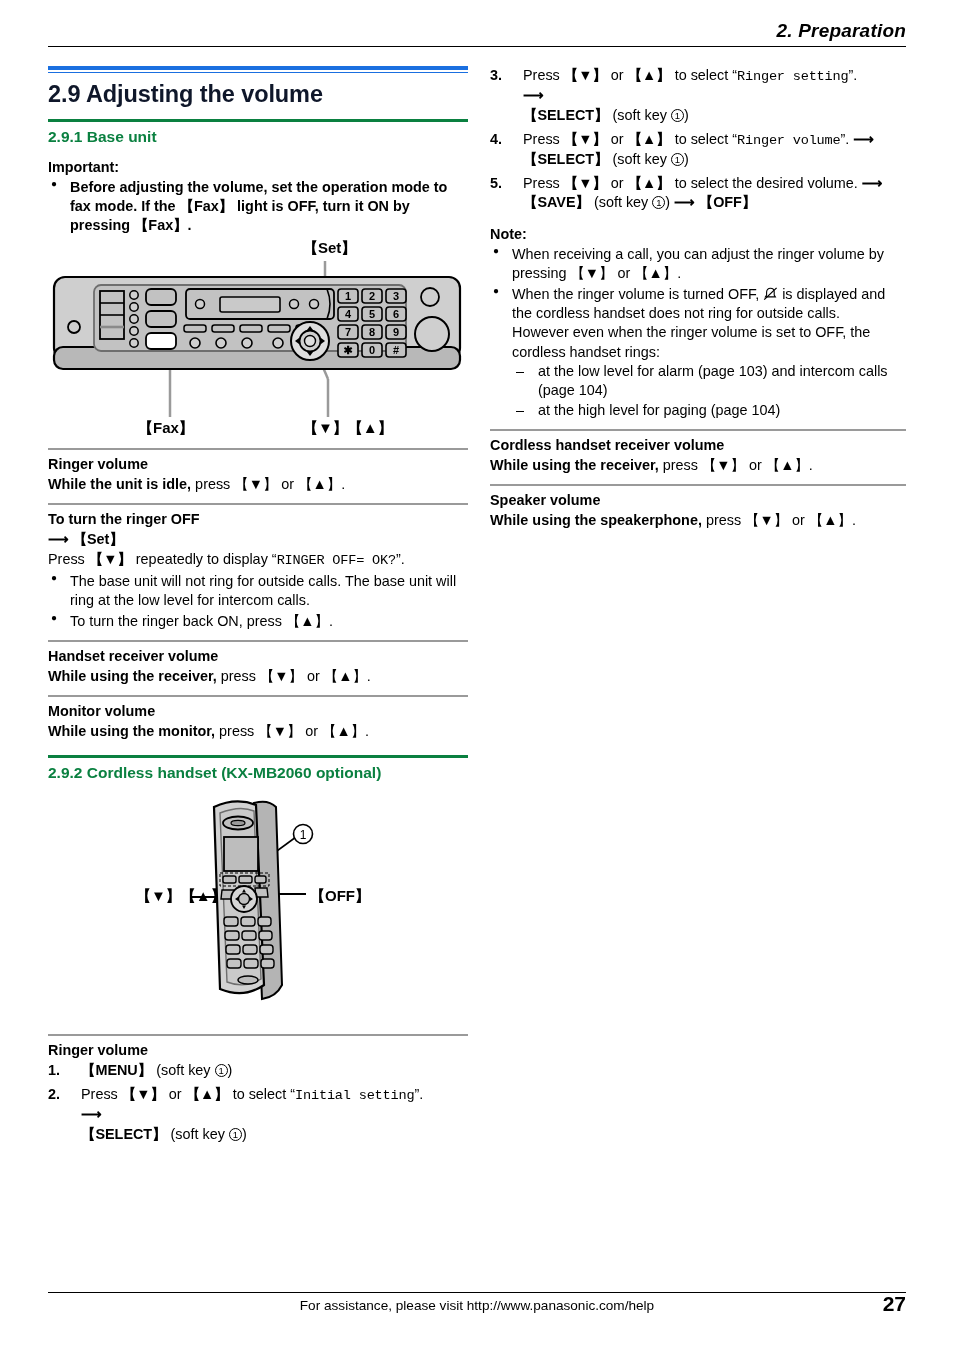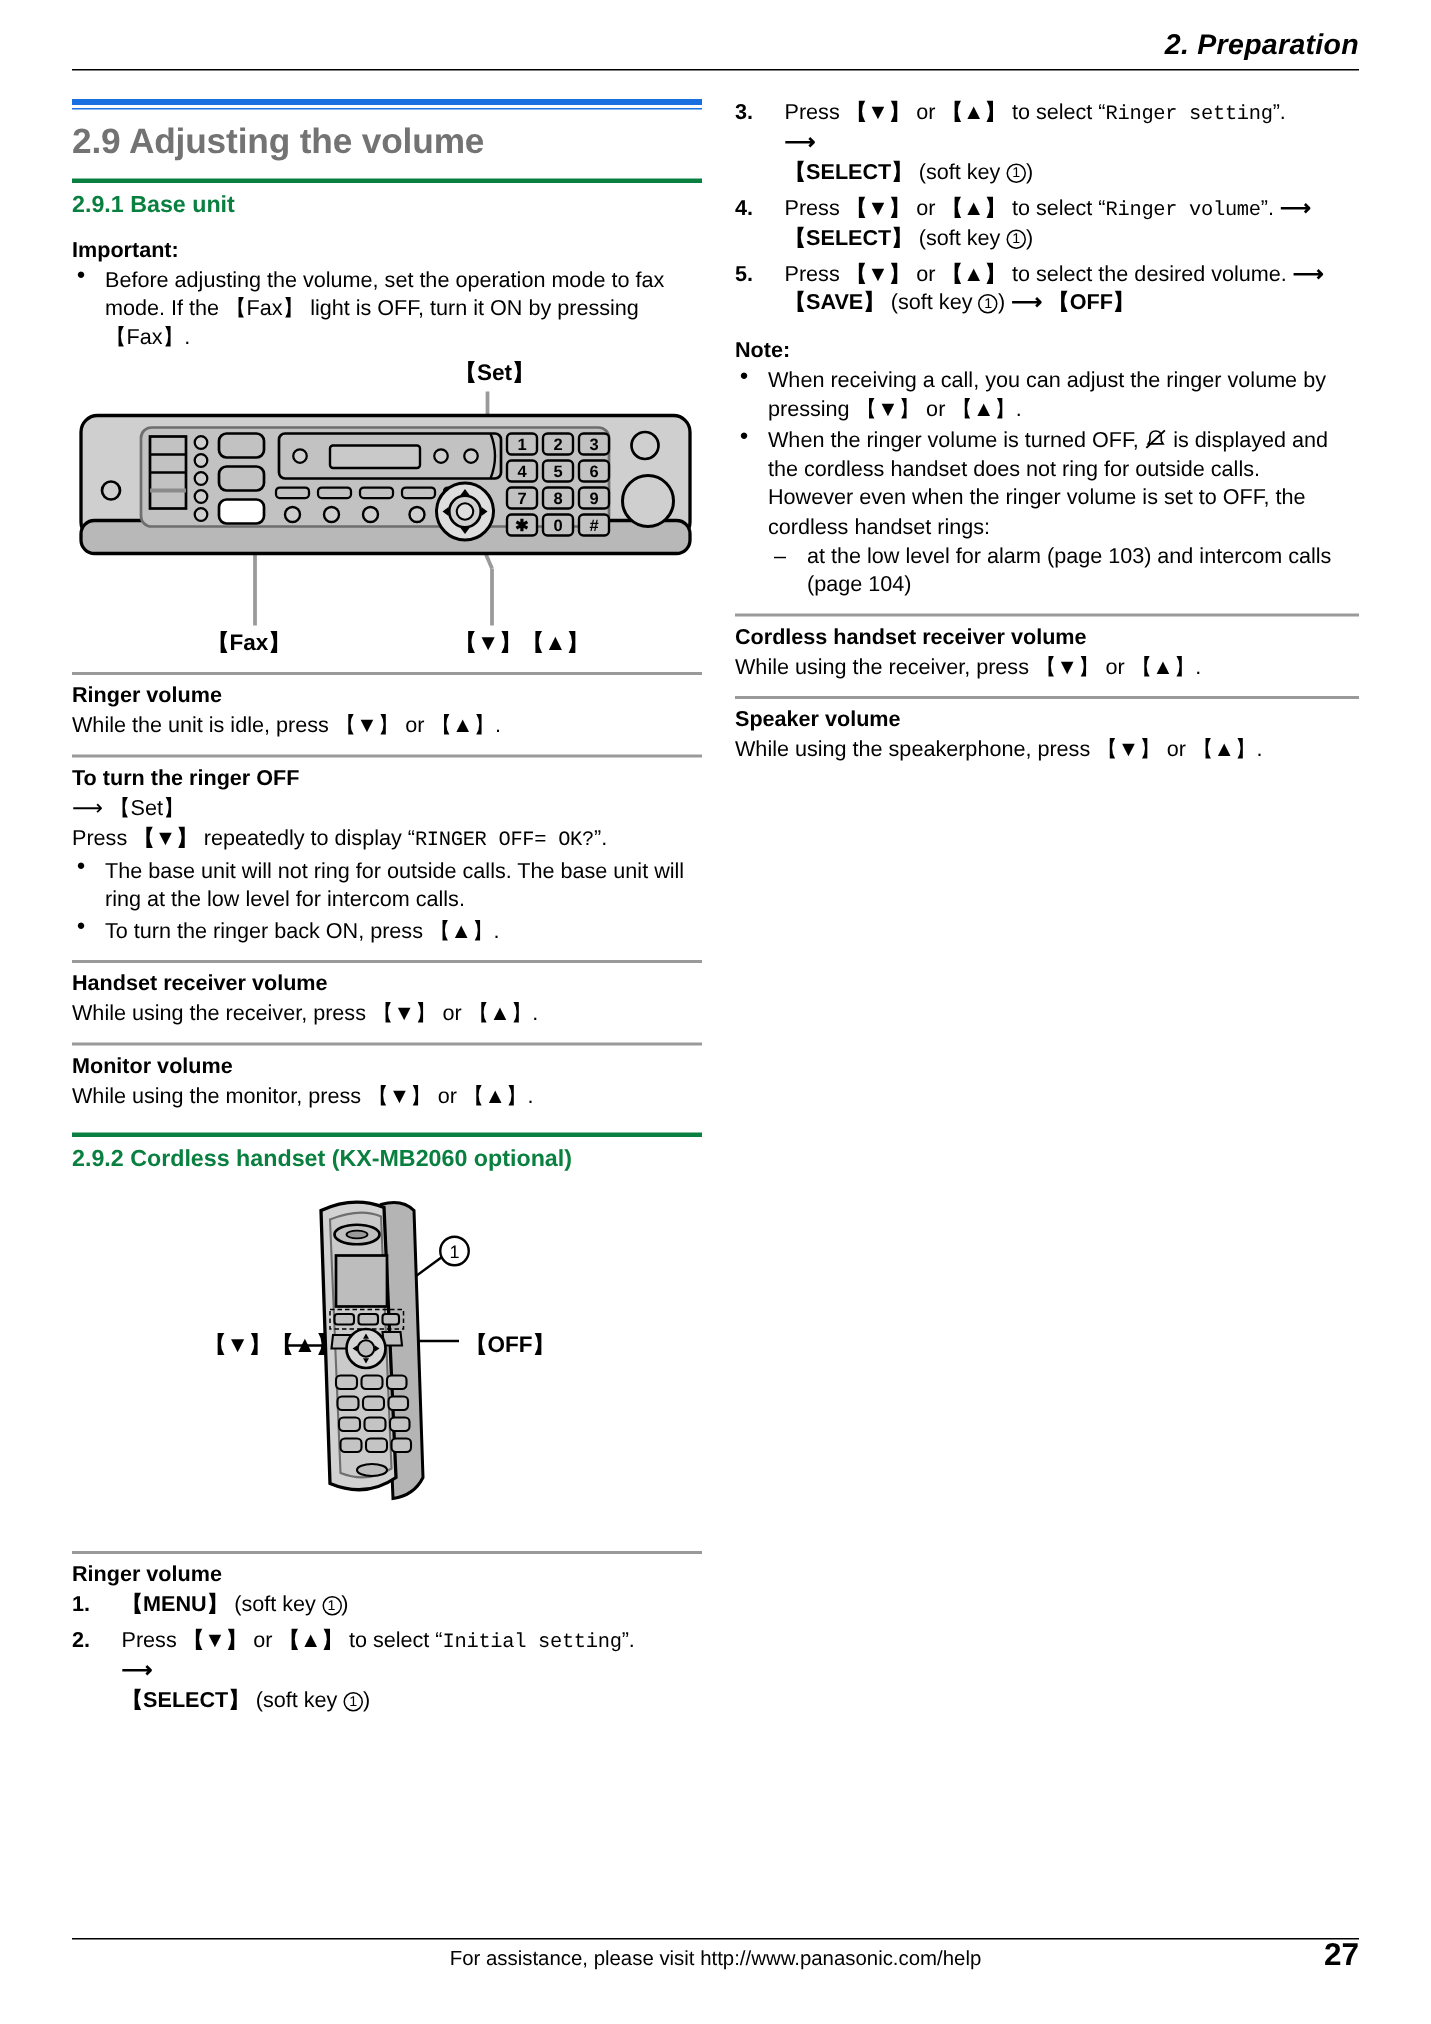--- a/index.html
+++ b/index.html
@@ -20,27 +20,27 @@
   .hdr-title { text-align:right; font-size:19px; font-weight:bold; font-style:italic; letter-spacing:.2px; }
   .hdr-rule { margin-top:4px; border-top:1.6px solid #000; }
 
   
   .cols { position:absolute; left:48px; top:66px; width:858px; }
   .col-l { position:absolute; left:0; top:0; width:420px; }
   .col-r { position:absolute; left:442px; top:0; width:416px; }
 
   
   .h1-bar { border-top:4px solid #1a6fe0; border-bottom:1.4px solid #1a6fe0; height:7px; margin-bottom:8px; }
-  .h1 { color:#737373; font-size:23.5px; font-weight:bold; letter-spacing:-.1px; margin:0 0 11px 0; }
+  .h1 { color:#0f172a; font-size:23.5px; font-weight:bold; letter-spacing:-.1px; margin:0 0 11px 0; }
   .h2-bar { border-top:3.2px solid #0a8040; margin-bottom:5px; }
   .h2 { color:#0a8040; font-size:15.5px; font-weight:bold; line-height:1.28; margin:0 0 12px 0; }
 
   
   .t { font-size:14.4px; line-height:1.33; }
-  .b { font-weight:normal; }
+  .b { font-weight:bold; }
   .lbl { font-weight:bold; font-size:14.4px; margin-bottom:3px; }
   .sec-rule { border-top:2.4px solid #9a9a9a; margin:9px 0 6px 0; }
 
   
   .key { font-weight:bold; white-space:nowrap; }
   .mono { font-family:"Liberation Mono", monospace; font-size:13.6px; letter-spacing:-.2px; }
 
   
   .circ {
     display:inline-block; width:13px; height:13px; line-height:12px;
@@ -317,20 +317,21 @@
       <ul class="bl">
         <li>When receiving a call, you can adjust the ringer volume by pressing 【▼】 or 【▲】.</li>
         <li>
           <span>When the ringer volume is turned OFF, </span><svg width="15" height="14" viewBox="0 0 15 14" style="vertical-align:-2px">
               <path d="M7.4 1.3 C5.1 1.3 3.6 2.8 3.6 5.1 V8 L2.4 9.9 H12.4 L11.2 8 V5.1 C11.2 2.8 9.7 1.3 7.4 1.3 Z" fill="none" stroke="#000" stroke-width="1.1"></path>
               <line x1="1.2" y1="12.6" x2="13.6" y2="0.9" stroke="#000" stroke-width="1.3"></line>
             </svg><span> is displayed and the cordless handset does not ring for outside calls.</span>
           <span class="ind">However even when the ringer volume is set to OFF, the cordless handset rings:</span>
           <ul class="dash">
             <li>at the low level for alarm (page 103) and intercom calls (page 104)</li>
+            <li>at the high level for paging (page 104)</li>
           </ul>
         </li>
       </ul>
 
       <div>
         <div class="sec-rule"></div>
         <div class="lbl">Cordless handset receiver volume</div>
         <div class="t"><span class="b">While using the receiver,</span><span> press 【▼】 or 【▲】.</span></div>
       </div>
 

